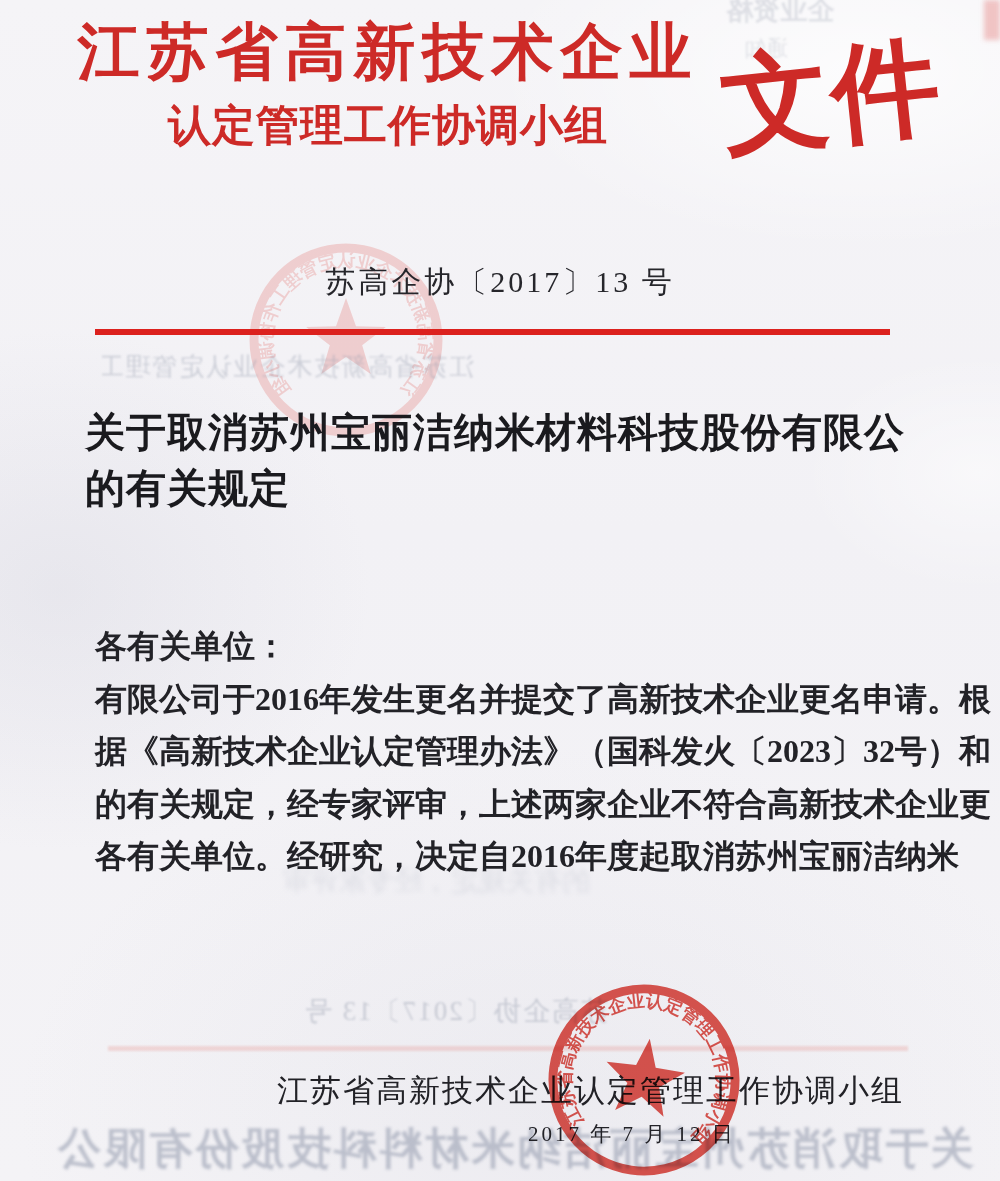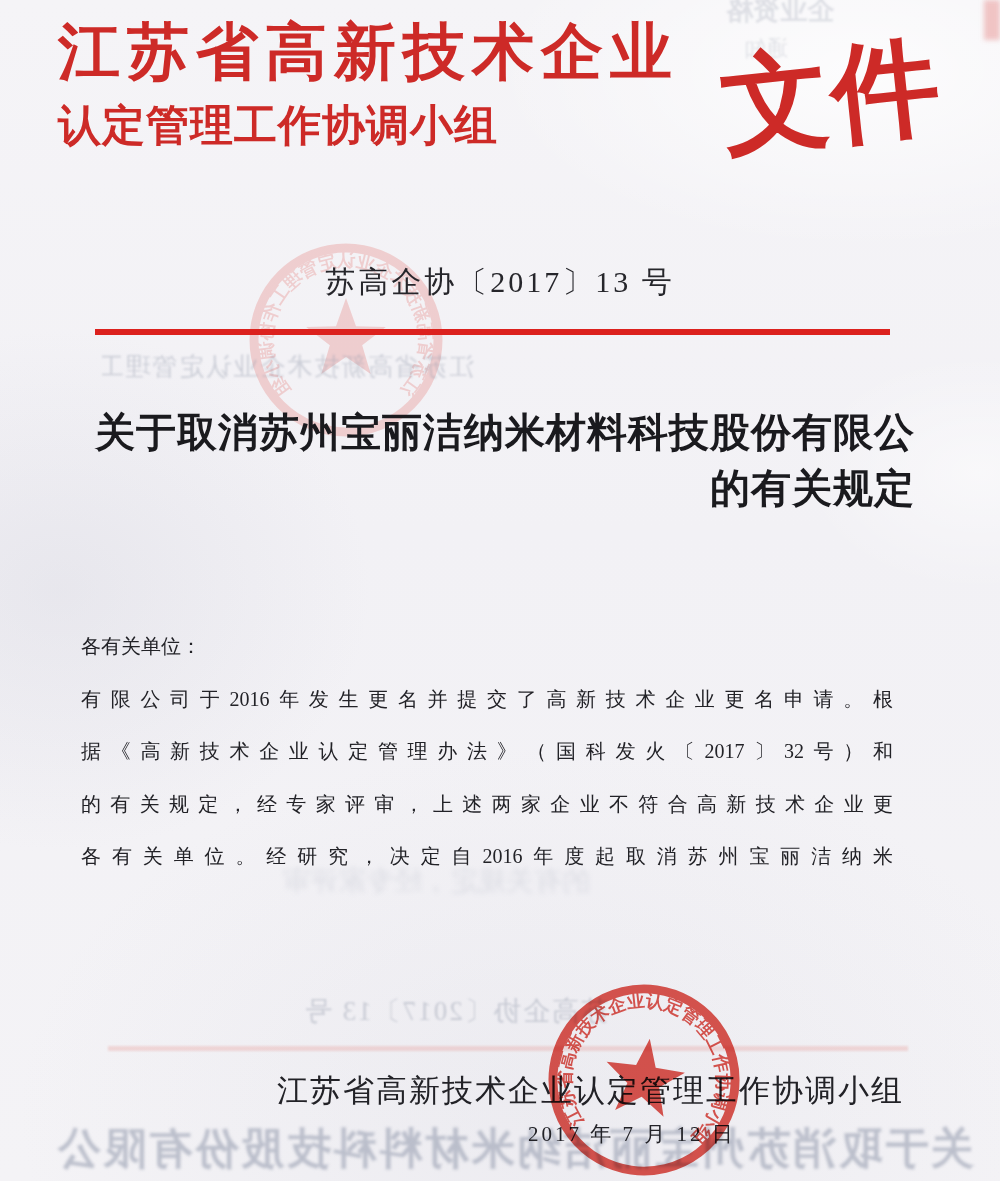--- a/index.html
+++ b/index.html
@@ -28,38 +28,38 @@
   .g-sig    { left:102px; top:350px; width:372px; font-size:25px; letter-spacing:2px;
               overflow:hidden; opacity:.75; }
   .g-body   { left:282px; top:862px; font-size:28px; opacity:.40; filter:blur(2.5px); }
   .g-docnum { left:303px; top:993px; font-size:27px; letter-spacing:2px; opacity:.8; }
   .g-title  { left:28px;  top:1120px; width:946px; font-size:43px; font-weight:bold;
               font-family:"Liberation Sans","DejaVu Sans",sans-serif;
               color:rgba(152,158,176,.6); letter-spacing:3px; filter:blur(1.4px); }
   
   .letterhead { position:absolute; left:58px; top:14px; width:888px; display:flex;
                 color:#cd2a27; font-weight:bold; }
-  .lh-lines { width:660px; }
+  .lh-lines { width:660px; text-align:center; }
   .lh-line1 { font-size:62px; line-height:76px; letter-spacing:7px; white-space:nowrap; }
   .lh-line2 { font-size:43px; line-height:72px; letter-spacing:1px; white-space:nowrap; }
   .lh-doc   { font-size:108px; line-height:110px; margin-left:4px; margin-top:28px;
               transform:rotate(-6deg); letter-spacing:2px; white-space:nowrap; }
   
   .doc-number { position:absolute; left:0; top:262px; width:100%; text-align:center;
                 font-size:30px; letter-spacing:3px; color:#26262b; }
   .red-rule { position:absolute; left:95px; top:329px; width:795px; height:6px;
               background:#dc211e; }
   
-  .doc-title { position:absolute; left:85px; top:404px; width:830px; text-align:right;
+  .doc-title { position:absolute; left:85px; top:404px; width:830px; text-align:left;
                font-family:"Liberation Sans","DejaVu Sans",sans-serif;
                font-weight:bold; font-size:40px; line-height:56px; color:#1a1a1e;
                letter-spacing:1px; }
   
-  .body-text { position:absolute; left:81px; top:620px; width:812px; font-size:20px;
-               line-height:52.5px; color:#222227; }
+  .body-text { position:absolute; left:95px; top:620px; width:812px; font-size:32px;
+               line-height:52.5px; color:#222227;font-weight:bold; }
   .bline { text-align:justify; text-align-last:justify; white-space:nowrap; }
   .bline.indent { padding-left:61px; }
   .salutation { text-align-last:left; }
   
   .signature { position:absolute; right:96px; top:1070px; font-size:31px;
                letter-spacing:2px; color:#222227; white-space:nowrap; }
   .date { position:absolute; left:528px; top:1120px; font-size:21px;
           letter-spacing:3px; color:#222227; white-space:nowrap; }
   
   .seal { position:absolute; left:545px; top:981px; width:198px; height:198px;
@@ -105,21 +105,21 @@
   <div class="red-rule"></div>
 
   <div class="doc-title">
     <div>关于取消苏州宝丽洁纳米材料科技股份有限公</div>
     <div>的有关规定</div>
   </div>
 
   <div class="body-text">
     <div class="bline salutation">各有关单位：</div>
     <div class="bline">有限公司于2016年发生更名并提交了高新技术企业更名申请。根</div>
-    <div class="bline">据《高新技术企业认定管理办法》（国科发火〔2017〕32号）和</div>
+    <div class="bline">据《高新技术企业认定管理办法》（国科发火〔2023〕32号）和</div>
     <div class="bline">的有关规定，经专家评审，上述两家企业不符合高新技术企业更</div>
     <div class="bline">各有关单位。经研究，决定自2016年度起取消苏州宝丽洁纳米</div>
   </div>
 
   <div class="signature">江苏省高新技术企业认定管理工作协调小组</div>
   <div class="date">2017 年 7 月 12 日</div>
 
   <div class="seal">
     <svg viewBox="0 0 200 200">
       <circle cx="100" cy="100" r="92" fill="none" stroke="#dd4038" stroke-width="9"></circle>

